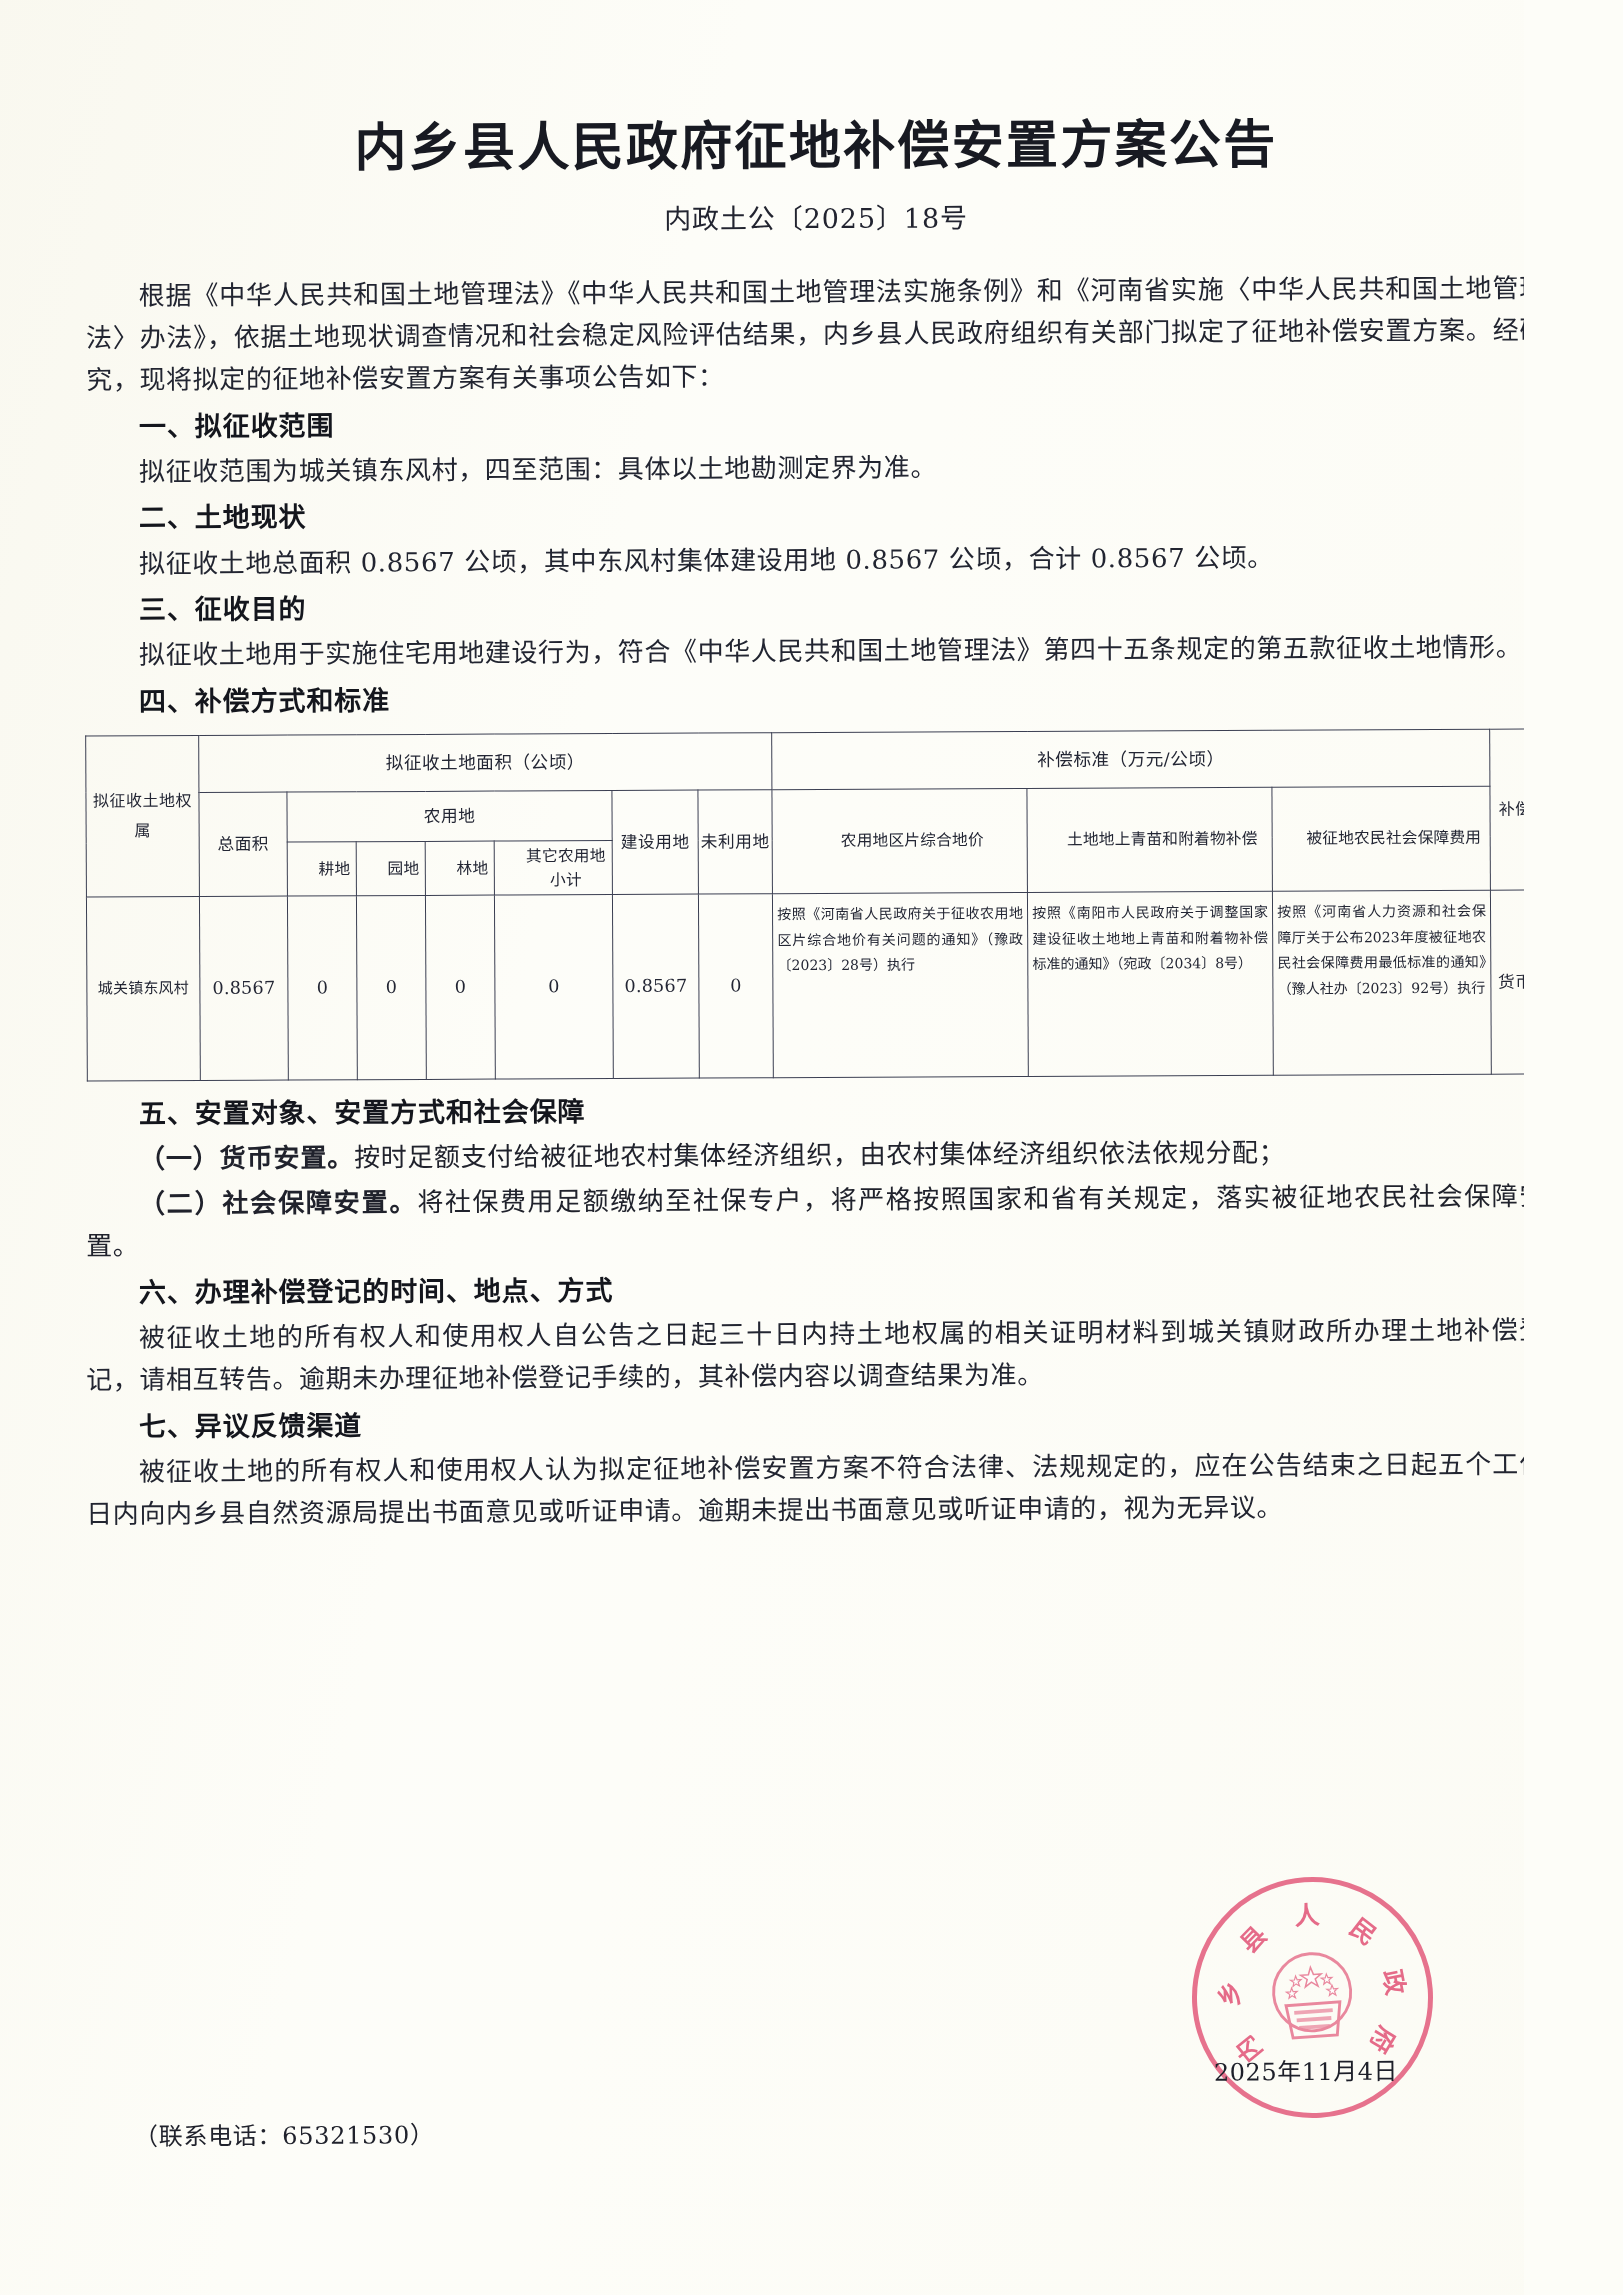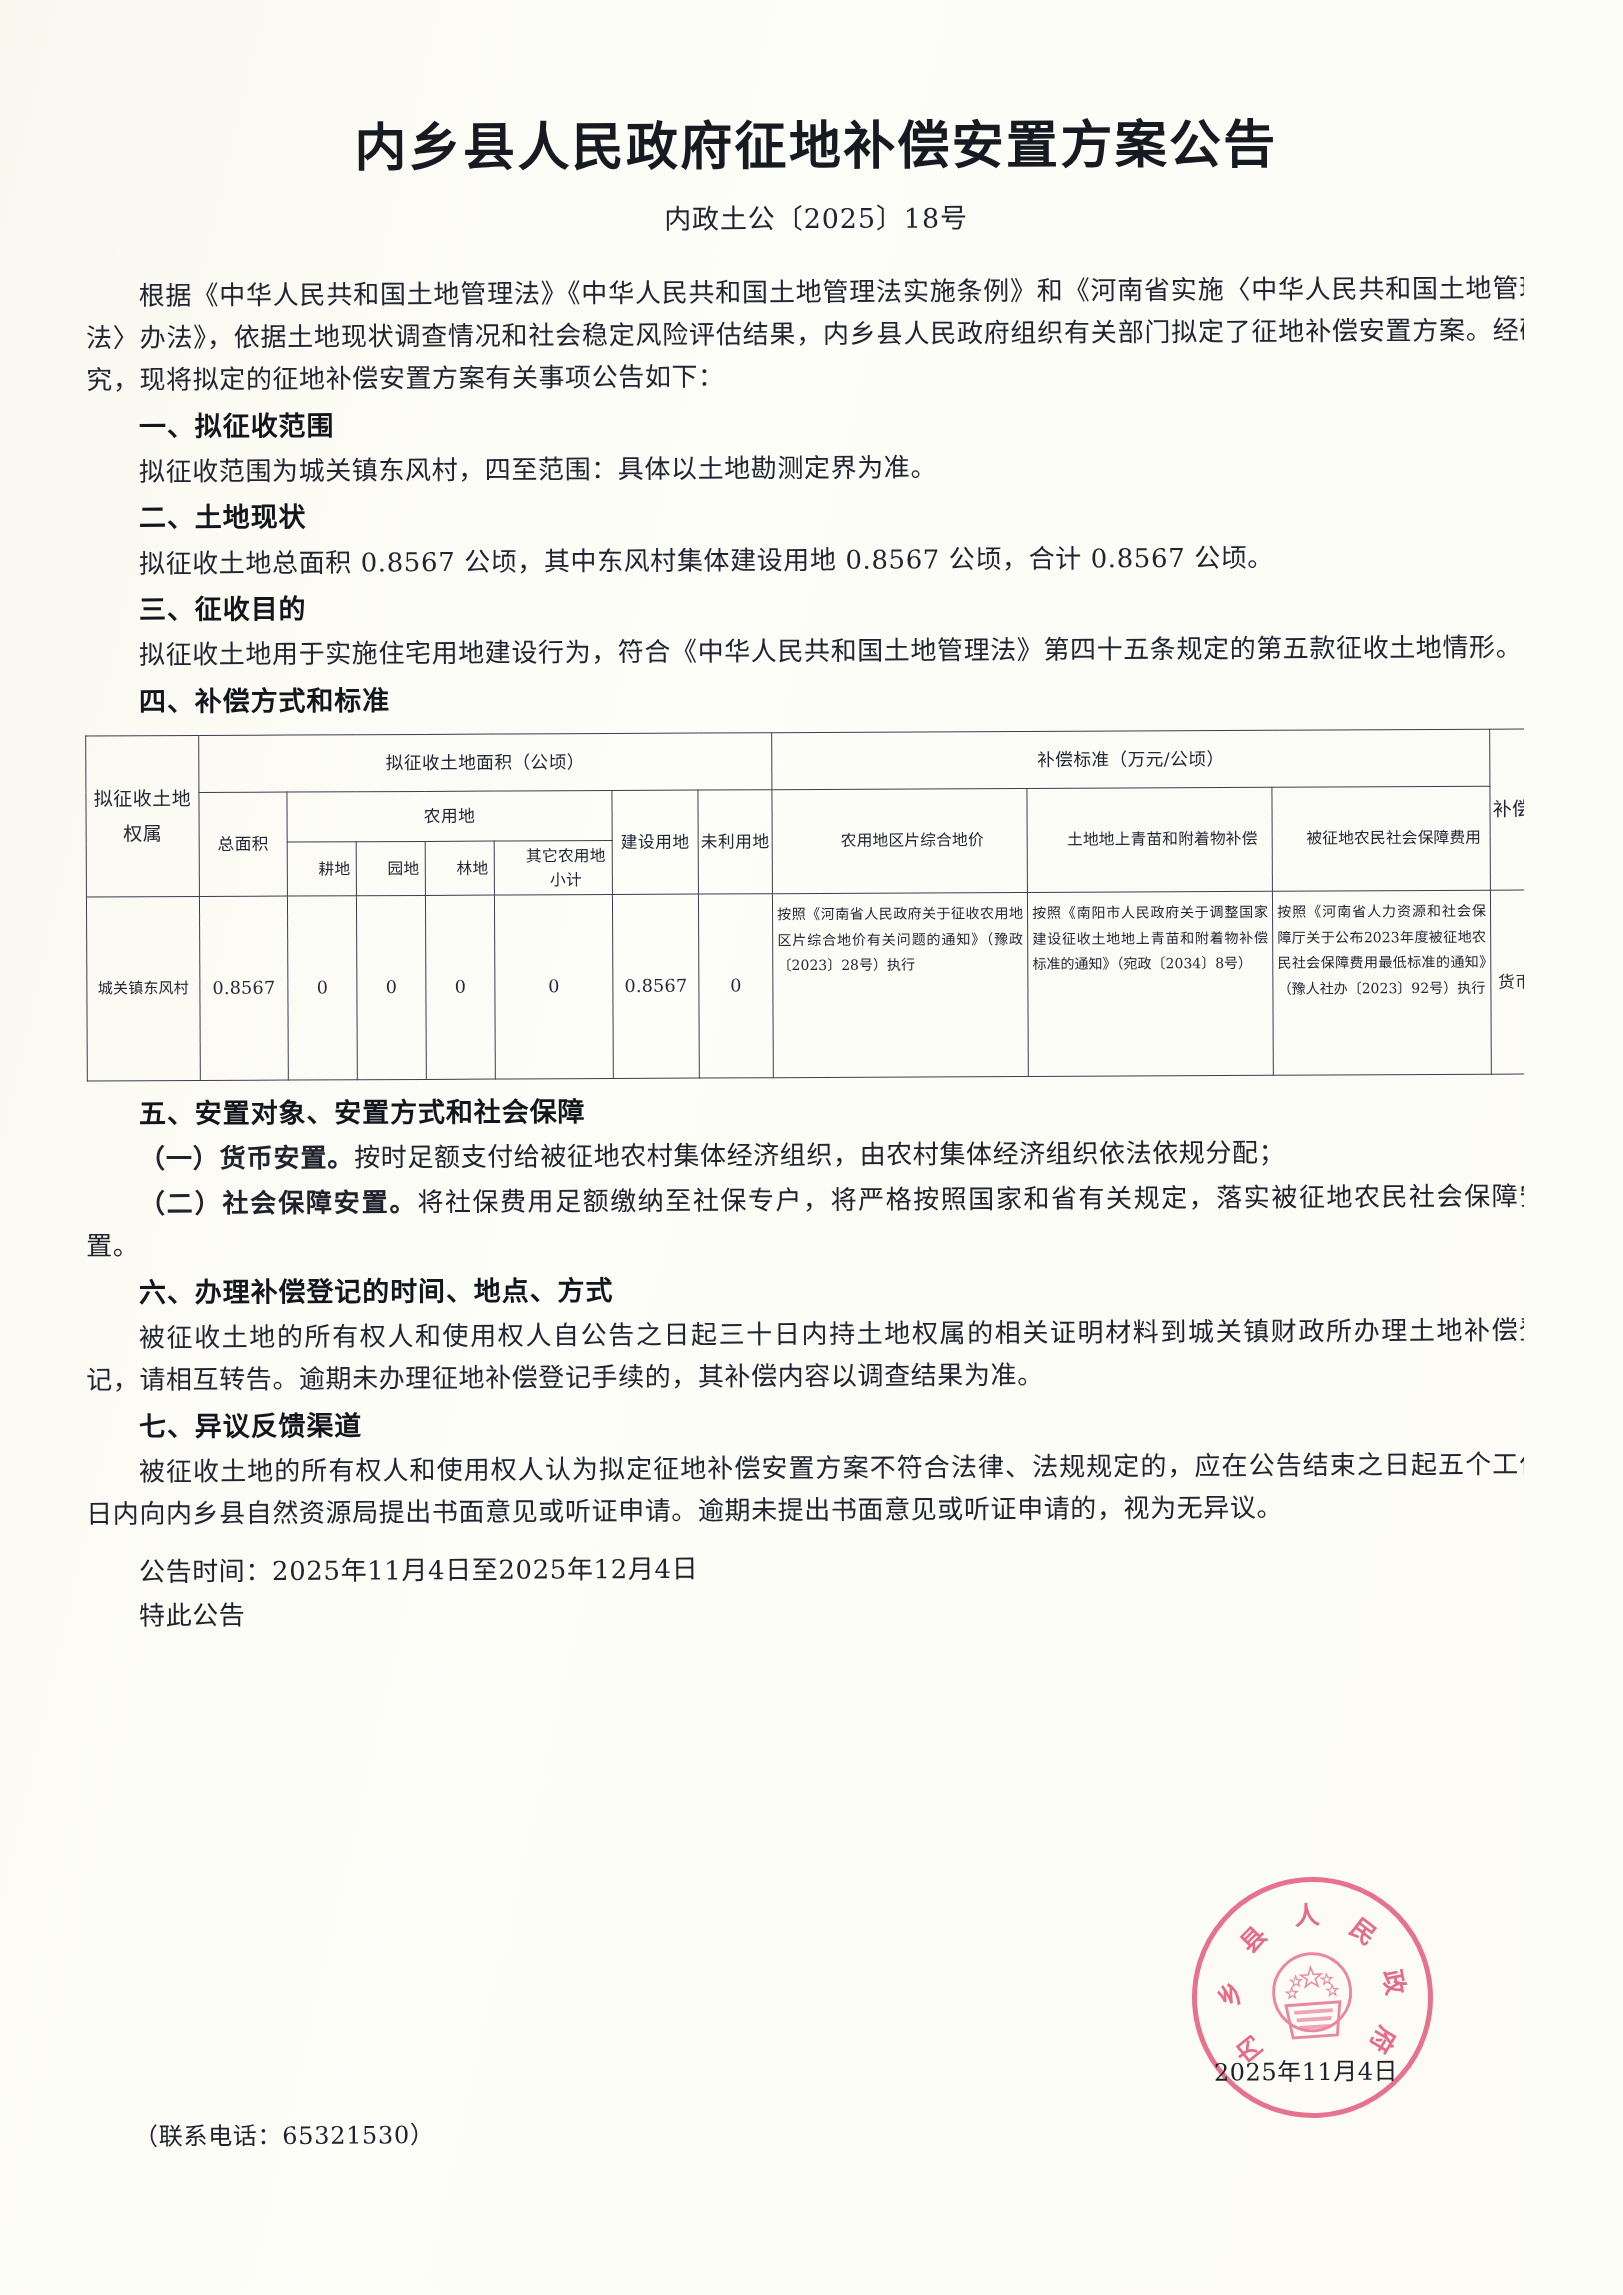--- a/index.html
+++ b/index.html
@@ -123,21 +123,21 @@
     text-align: center;
     vertical-align: middle;
     font-weight: normal;
     padding: 2.8px 1.9px;
     line-height: 1.5;
     word-break: break-all;
   }
   table.land th.g1 { font-size: 17.6px; letter-spacing: 0.5px; height: 50px; }
   table.land th.g2 { font-size: 16.7px; letter-spacing: 0.5px; height: 44px; }
   table.land th.leaf { font-size: 15.7px; letter-spacing: 0.2px; padding-left: 27px; }
-  table.land th.side { font-size: 19px; letter-spacing: 0.5px; line-height: 1.85; }
+  table.land th.side { font-size: 16px; letter-spacing: 0.5px; line-height: 1.85; }
   table.land td.num { font-size: 17.6px; letter-spacing: 0.2px; }
   table.land td.owner { font-size: 15px; letter-spacing: 0.2px; }
   table.land td.note {
     font-size: 14px;
     line-height: 1.82;
     padding: 8.3px 4.2px;
     text-align: justify;
     text-justify: inter-character;
     vertical-align: top;
   }
@@ -304,24 +304,20 @@
       <p class="section-head tilt-b">五、安置对象、安置方式和社会保障</p>
       <p class="sub-para tilt-a"><span class="lead">（一）货币安置。</span><span>按时足额支付给被征地农村集体经济组织，由农村集体经济组织依法依规分配；</span></p>
       <p class="sub-para tilt-a"><span class="lead">（二）社会保障安置。</span><span>将社保费用足额缴纳至社保专户，将严格按照国家和省有关规定，落实被征地农民社会保障安置。</span></p>
 
       <p class="section-head tilt-b">六、办理补偿登记的时间、地点、方式</p>
       <p class="para tilt-a">被征收土地的所有权人和使用权人自公告之日起三十日内持土地权属的相关证明材料到城关镇财政所办理土地补偿登记，请相互转告。逾期未办理征地补偿登记手续的，其补偿内容以调查结果为准。</p>
 
       <p class="section-head tilt-b">七、异议反馈渠道</p>
       <p class="para tilt-a">被征收土地的所有权人和使用权人认为拟定征地补偿安置方案不符合法律、法规规定的，应在公告结束之日起五个工作日内向内乡县自然资源局提出书面意见或听证申请。逾期未提出书面意见或听证申请的，视为无异议。</p>
 
-      <div class="footer-block">
-        <p class="plain tilt-a">公告时间：2025年11月4日至2025年12月4日</p>
-        <p class="plain tilt-a">特此公告</p>
-      </div>
 
     </div>
   </div>
 
   <div class="seal-area">
     <div class="seal">
       <div class="seal-inner">
         <div class="seal-text" id="seal-ring">
             <div class="seal-char" style="transform: translate(-67px, 47px) rotate(-125deg);">内</div>
             <div class="seal-char" style="transform: translate(-82px, -9.6px) rotate(-83.3deg);">乡</div>

